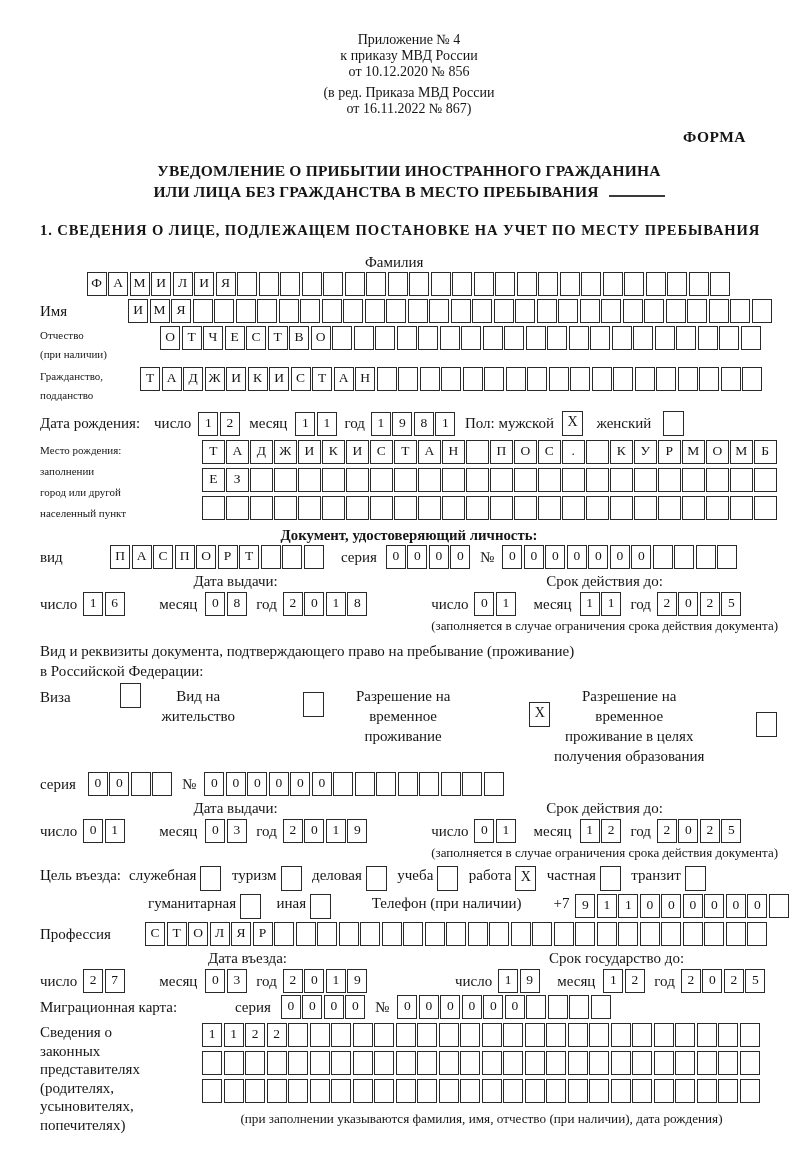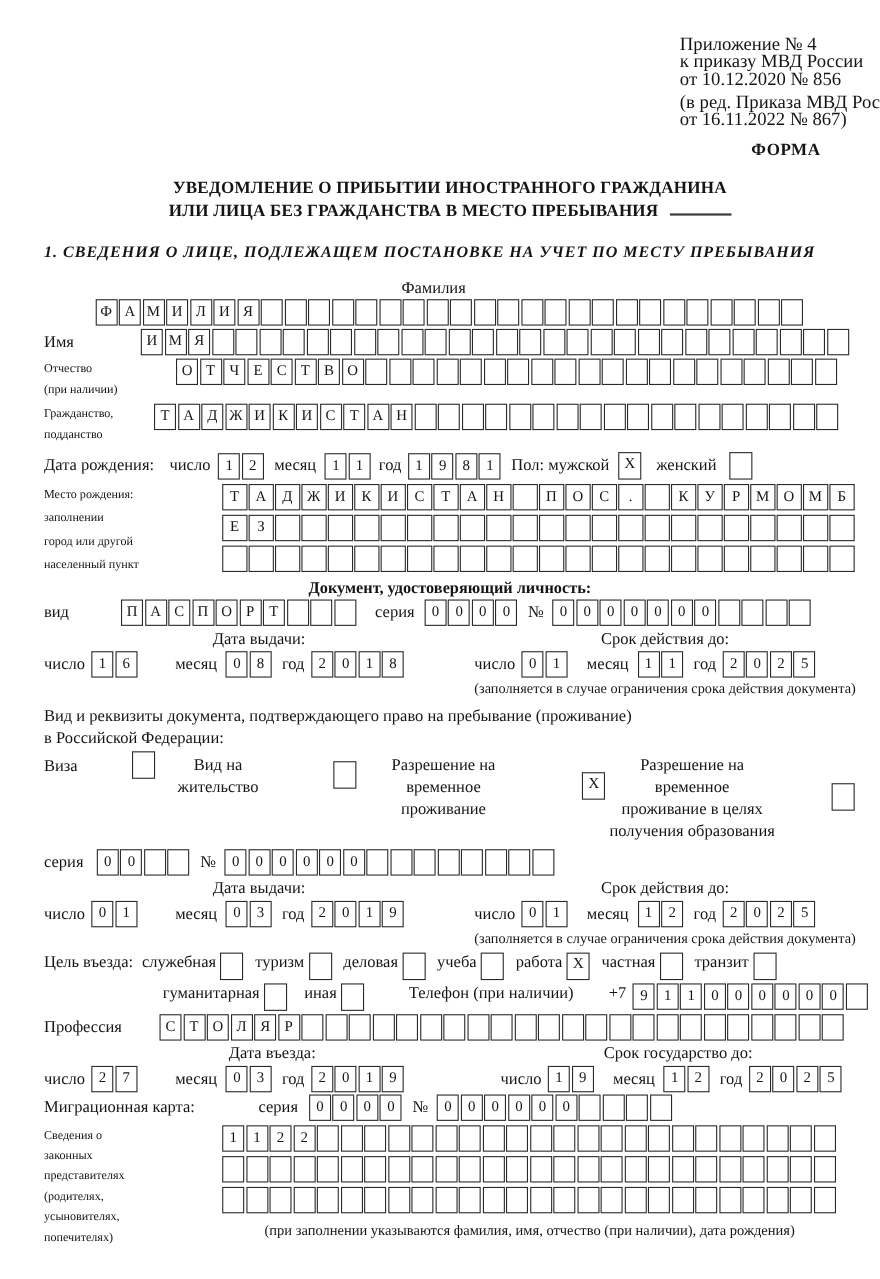--- a/index.html
+++ b/index.html
@@ -1,26 +1,26 @@
 <!DOCTYPE html>
 <html><head>
 <meta charset="utf-8">
 <style>
   html,body{margin:0;padding:0;background:#ffffff;}
   body{width:800px;height:1163px;overflow:hidden;font-family:"Liberation Serif",serif;color:#151515;}
   .page{box-sizing:border-box;width:800px;height:1163px;padding:32px 22px 10px 40px;}
   
-  .appendix{margin-left:578px;font-size:17px;line-height:16px;}
+  .appendix{font-size:14px;line-height:16px;text-align:center;}
   .appendix div{white-space:nowrap;}
   .appendix .ed{margin-top:5px;}
   .form-label{margin-top:11px;margin-right:32px;text-align:right;font-weight:bold;font-size:15.5px;letter-spacing:.5px;}
   
   .title{margin-top:14px;text-align:center;font-weight:bold;font-size:15.5px;line-height:21px;letter-spacing:.2px;}
   .blank{display:inline-block;width:56px;height:13px;border-bottom:2.2px solid #3a3a3a;margin-left:10px;}
-  .section-heading{margin-top:20px;font-weight:bold;font-size:14.6px;letter-spacing:.9px;white-space:nowrap;font-style:italic;}
+  .section-heading{margin-top:20px;font-weight:bold;font-size:14.6px;letter-spacing:.9px;white-space:nowrap;}
   
   .row{display:flex;align-items:center;margin-top:3px;}
   .row.top{align-items:flex-start;}
   .lbl{font-size:15px;line-height:19px;flex:0 0 auto;}
   .lblcol{flex:0 0 auto;font-size:11px;line-height:19px;}
   .cells{display:flex;flex:0 0 auto;}
   .cell{box-sizing:border-box;flex:0 0 auto;width:20px;height:24px;border:1.7px solid #2a2a2a;margin-right:1.5px;
         text-align:center;font-size:13.5px;line-height:20px;background:#fff;}
   .wide .cell{width:22.5px;}
   .chk .cell{width:21px;height:25px;font-size:14px;}
@@ -44,21 +44,21 @@
   .opt .olbl{font-size:15px;line-height:20px;padding-top:3px;text-align:center;}
   .opt .cells{margin-left:9px;}
   
   .purpose{display:flex;align-items:flex-start;margin-top:6px;}
   .purpose .lbl{margin-right:4px;}
   .purpose .cells{margin-right:9px;}
   .center-bold{font-weight:bold;font-size:14.8px;text-align:center;margin-top:3px;}
   .intro{font-size:15px;line-height:20px;margin-top:8px;}
   
   .reps{display:flex;align-items:flex-start;margin-top:4px;}
-  .reps .labels{width:162px;flex:0 0 auto;font-size:11px;line-height:18.5px;}
+  .reps .labels{width:162px;flex:0 0 auto;font-size:15px;line-height:18.5px;}
   .reps .rrows .cells{margin-bottom:4px;}
   .footnote{font-size:13.2px;text-align:center;margin-top:8px;white-space:nowrap;}
 </style>
 </head>
 <body>
 
 <div class="page">
 
   <div class="appendix">
     <div>Приложение № 4</div>

